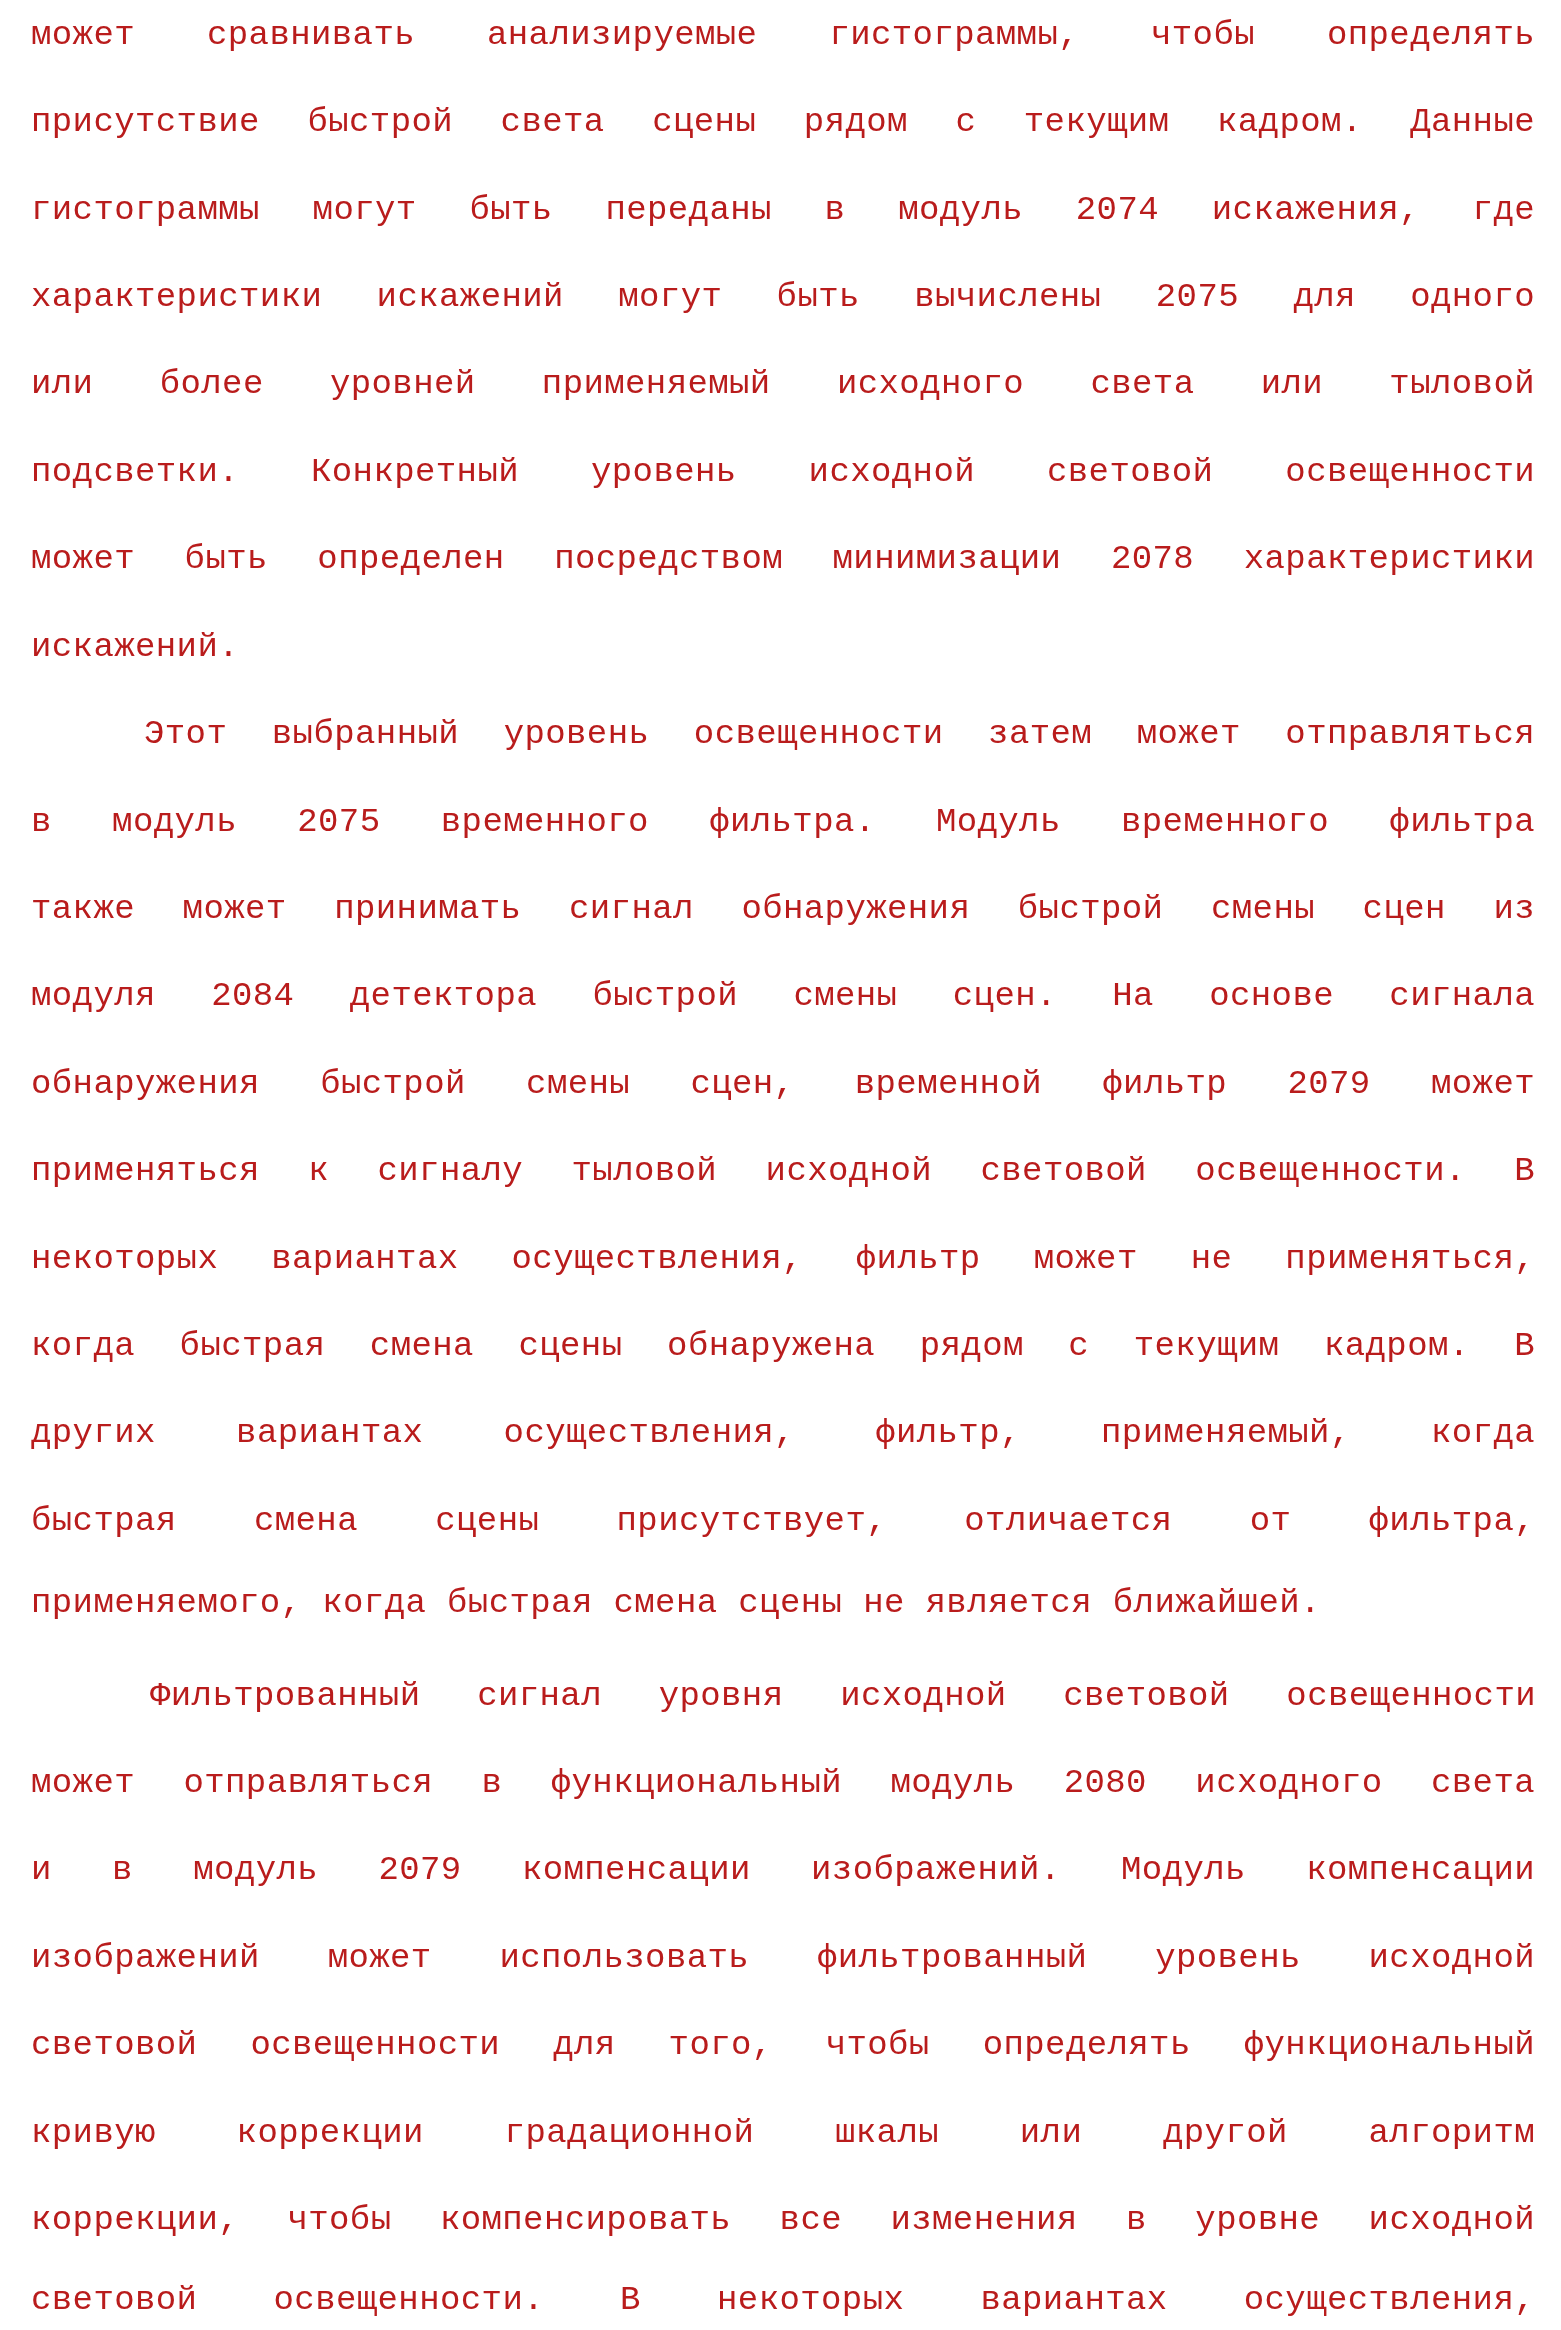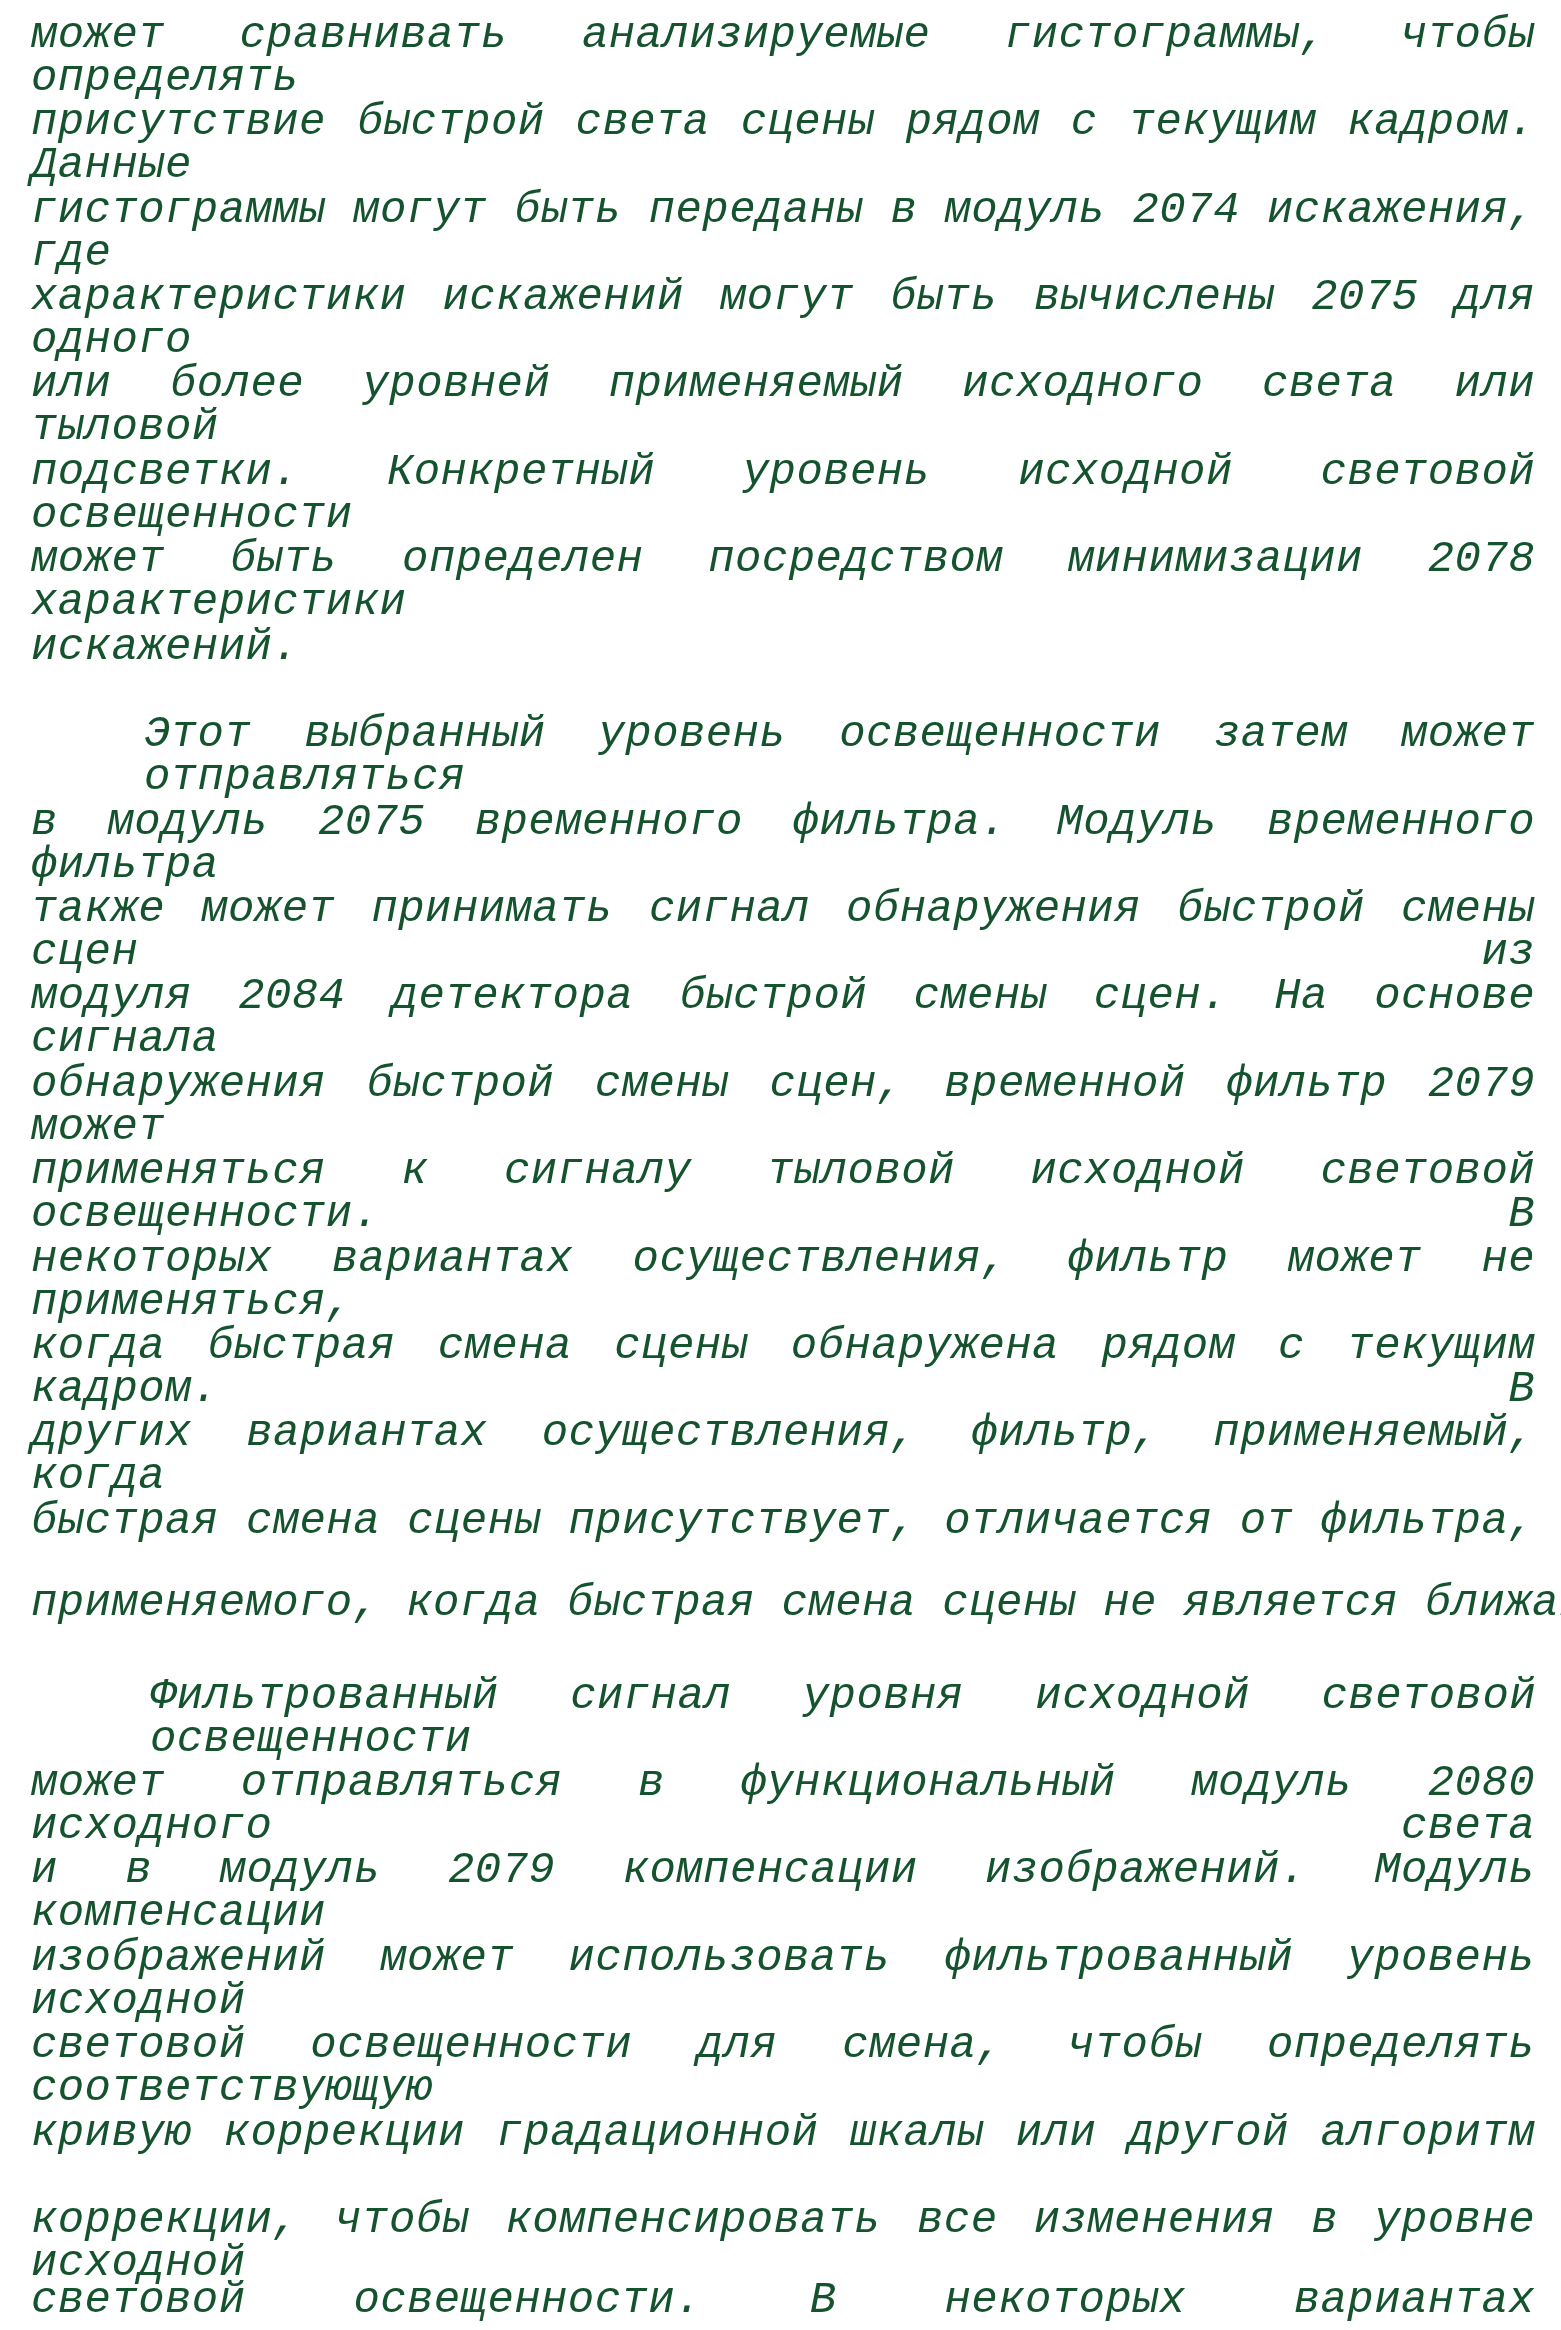--- a/index.html
+++ b/index.html
@@ -1,24 +1,23 @@
 <!DOCTYPE html>
 <html style="font-size:12.3px"><head>
 <meta charset="utf-8">
 <style>
   html, body { margin:0; padding:0; background:#ffffff; }
   body { width:1562px; height:2330px; overflow:hidden; position:relative; }
   .page { position:absolute; left:31px; top:0; width:1504px; }
   .line {
     position:absolute; left:0; width:1504px;
     font-family:"Liberation Mono","DejaVu Sans Mono", monospace;
-    font-size:44px; line-height:43px; color:#14532d;
+    font-size:34px; line-height:43px; color:#b91c1c;
     text-align:justify; text-align-last:justify; white-space:nowrap;
     letter-spacing:0.4px;
-    font-style:italic;
   }
   .line.justify { white-space:normal; }
   .line.last { text-align-last:left; }
 </style>
 </head>
 <body>
 
 <div class="page">
   <div class="line justify" style="top:14px">может сравнивать анализируемые гистограммы, чтобы определять</div>
   <div class="line justify" style="top:101px">присутствие быстрой света сцены рядом с текущим кадром. Данные</div>
@@ -38,18 +37,18 @@
   <div class="line justify" style="top:1238px">некоторых вариантах осуществления, фильтр может не применяться,</div>
   <div class="line justify" style="top:1325px">когда быстрая смена сцены обнаружена рядом с текущим кадром. В</div>
   <div class="line justify" style="top:1412px">других вариантах осуществления, фильтр, применяемый, когда</div>
   <div class="line justify" style="top:1500px">быстрая смена сцены присутствует, отличается от фильтра,</div>
   <div class="line last" style="top:1582px">применяемого, когда быстрая смена сцены не является ближайшей.</div>
 
   <div class="line justify" style="top:1675px; left:119px; width:1386px">Фильтрованный сигнал уровня исходной световой освещенности</div>
   <div class="line justify" style="top:1762px">может отправляться в функциональный модуль 2080 исходного света</div>
   <div class="line justify" style="top:1849px">и в модуль 2079 компенсации изображений. Модуль компенсации</div>
   <div class="line justify" style="top:1937px">изображений может использовать фильтрованный уровень исходной</div>
-  <div class="line justify" style="top:2024px">световой освещенности для смена, чтобы определять соответствующую</div>
+  <div class="line justify" style="top:2024px">световой освещенности для того, чтобы определять функциональный</div>
   <div class="line justify" style="top:2112px">кривую коррекции градационной шкалы или другой алгоритм</div>
   <div class="line justify" style="top:2199px">коррекции, чтобы компенсировать все изменения в уровне исходной</div>
   <div class="line justify" style="top:2279px">световой освещенности. В некоторых вариантах осуществления,</div>
 </div>
 
 
 </body></html>

